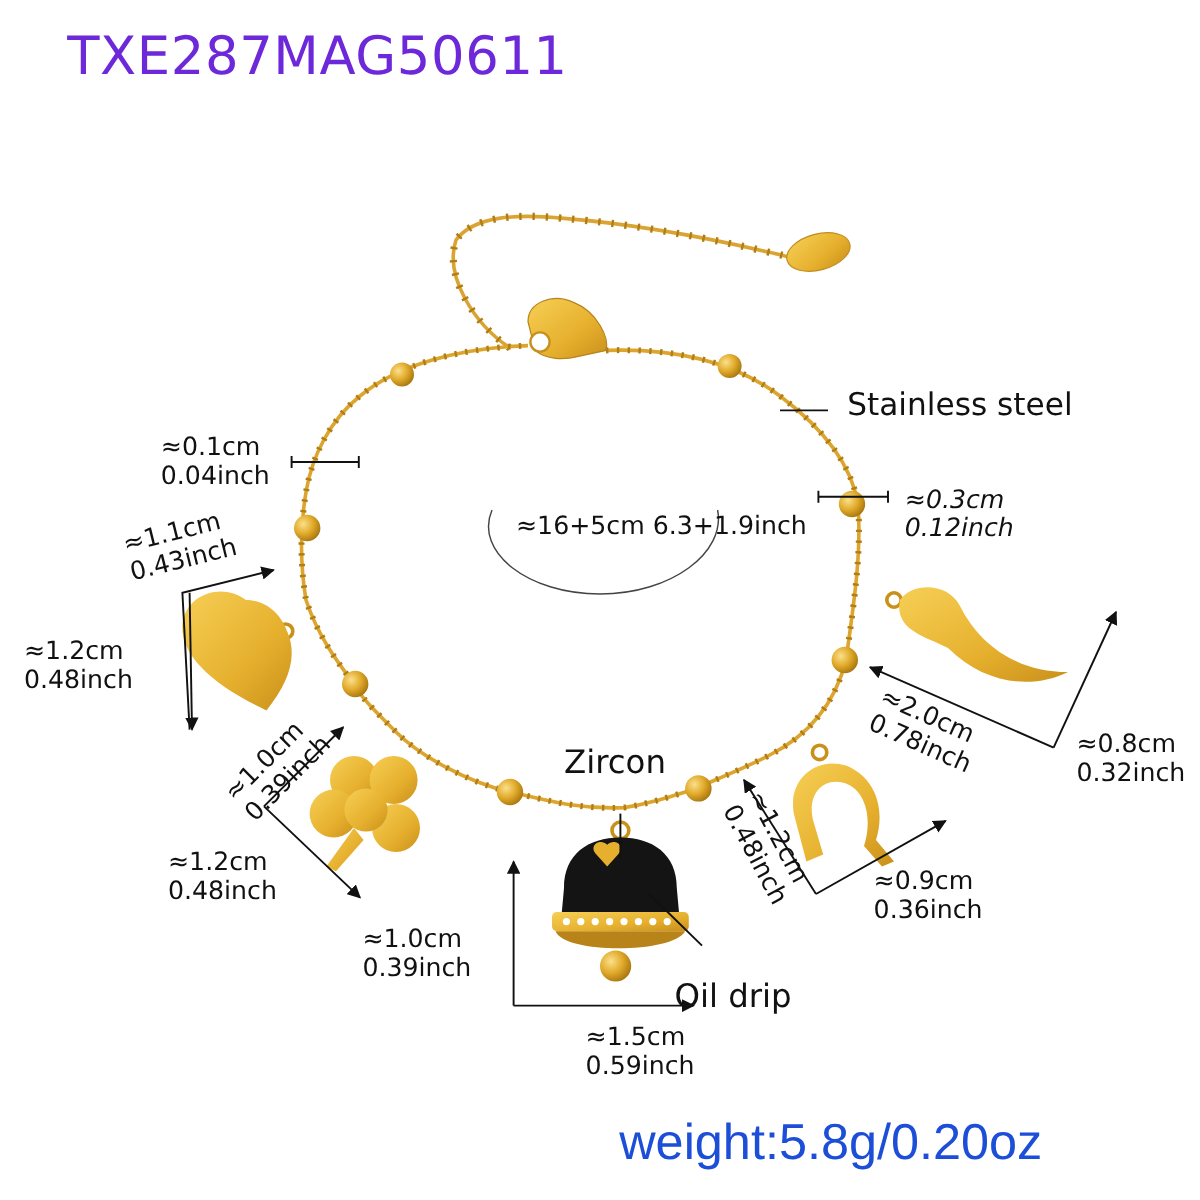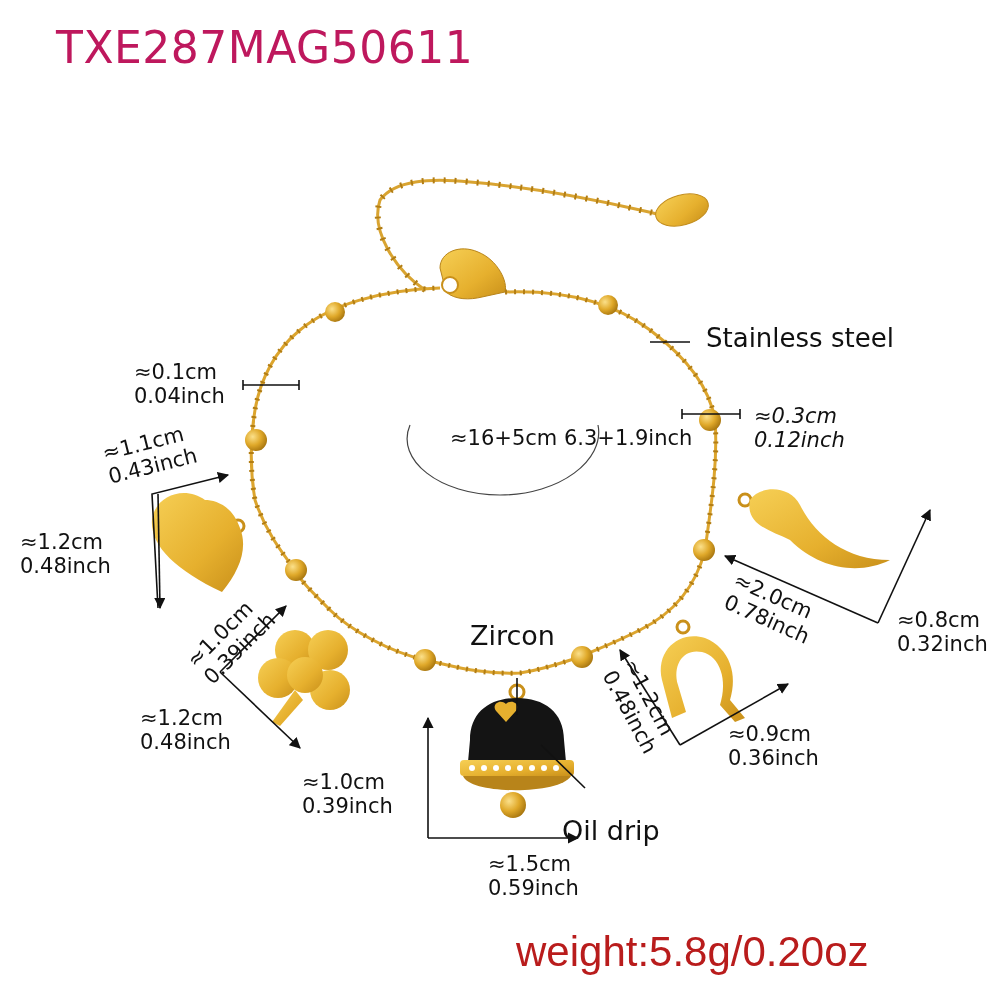--- a/index.html
+++ b/index.html
@@ -1,23 +1,23 @@
 <!DOCTYPE html>
 <html><head>
 <meta charset="utf-8">
 <style>
   html, body { margin:0; padding:0; background:#ffffff; }
   body { width:1000px; height:1000px; position:relative; overflow:hidden;
          font-family:"DejaVu Sans", sans-serif; color:#111; }
-  .sku { position:absolute; left:56px; top:22px; font-size:44px; letter-spacing:0.5px; color:#be185d; }
+  .sku { position:absolute; left:56px; top:22px; font-size:44px; letter-spacing:0.5px; color:#6d28d9; }
   .lbl { position:absolute; font-size:21px; line-height:24px; color:#111; white-space:nowrap; }
   .lbl span { display:block; }
-  .weight { position:absolute; left:516px; top:928px; font-size:42px; color:#b91c1c; font-family:"Liberation Sans", sans-serif; }
+  .weight { position:absolute; left:516px; top:928px; font-size:42px; color:#1d4ed8; font-family:"Liberation Sans", sans-serif; }
   .material { position:absolute; left:706px; top:326px; font-size:26px; }
-  .bigdim { position:absolute; left:430px; top:426px; font-size:21px; line-height:24px; text-align:center;margin-left:20px; }
+  .bigdim { position:absolute; left:430px; top:426px; font-size:21px; line-height:24px; text-align:center; }
   svg.art { position:absolute; left:0; top:0; }
   .callout { position:absolute; font-size:27px; }
 </style>
 </head>
 <body>
 
 <div class="sku">TXE287MAG50611</div>
 
 <svg class="art" width="1000" height="1000" viewBox="0 0 1000 1000">
   <defs>

